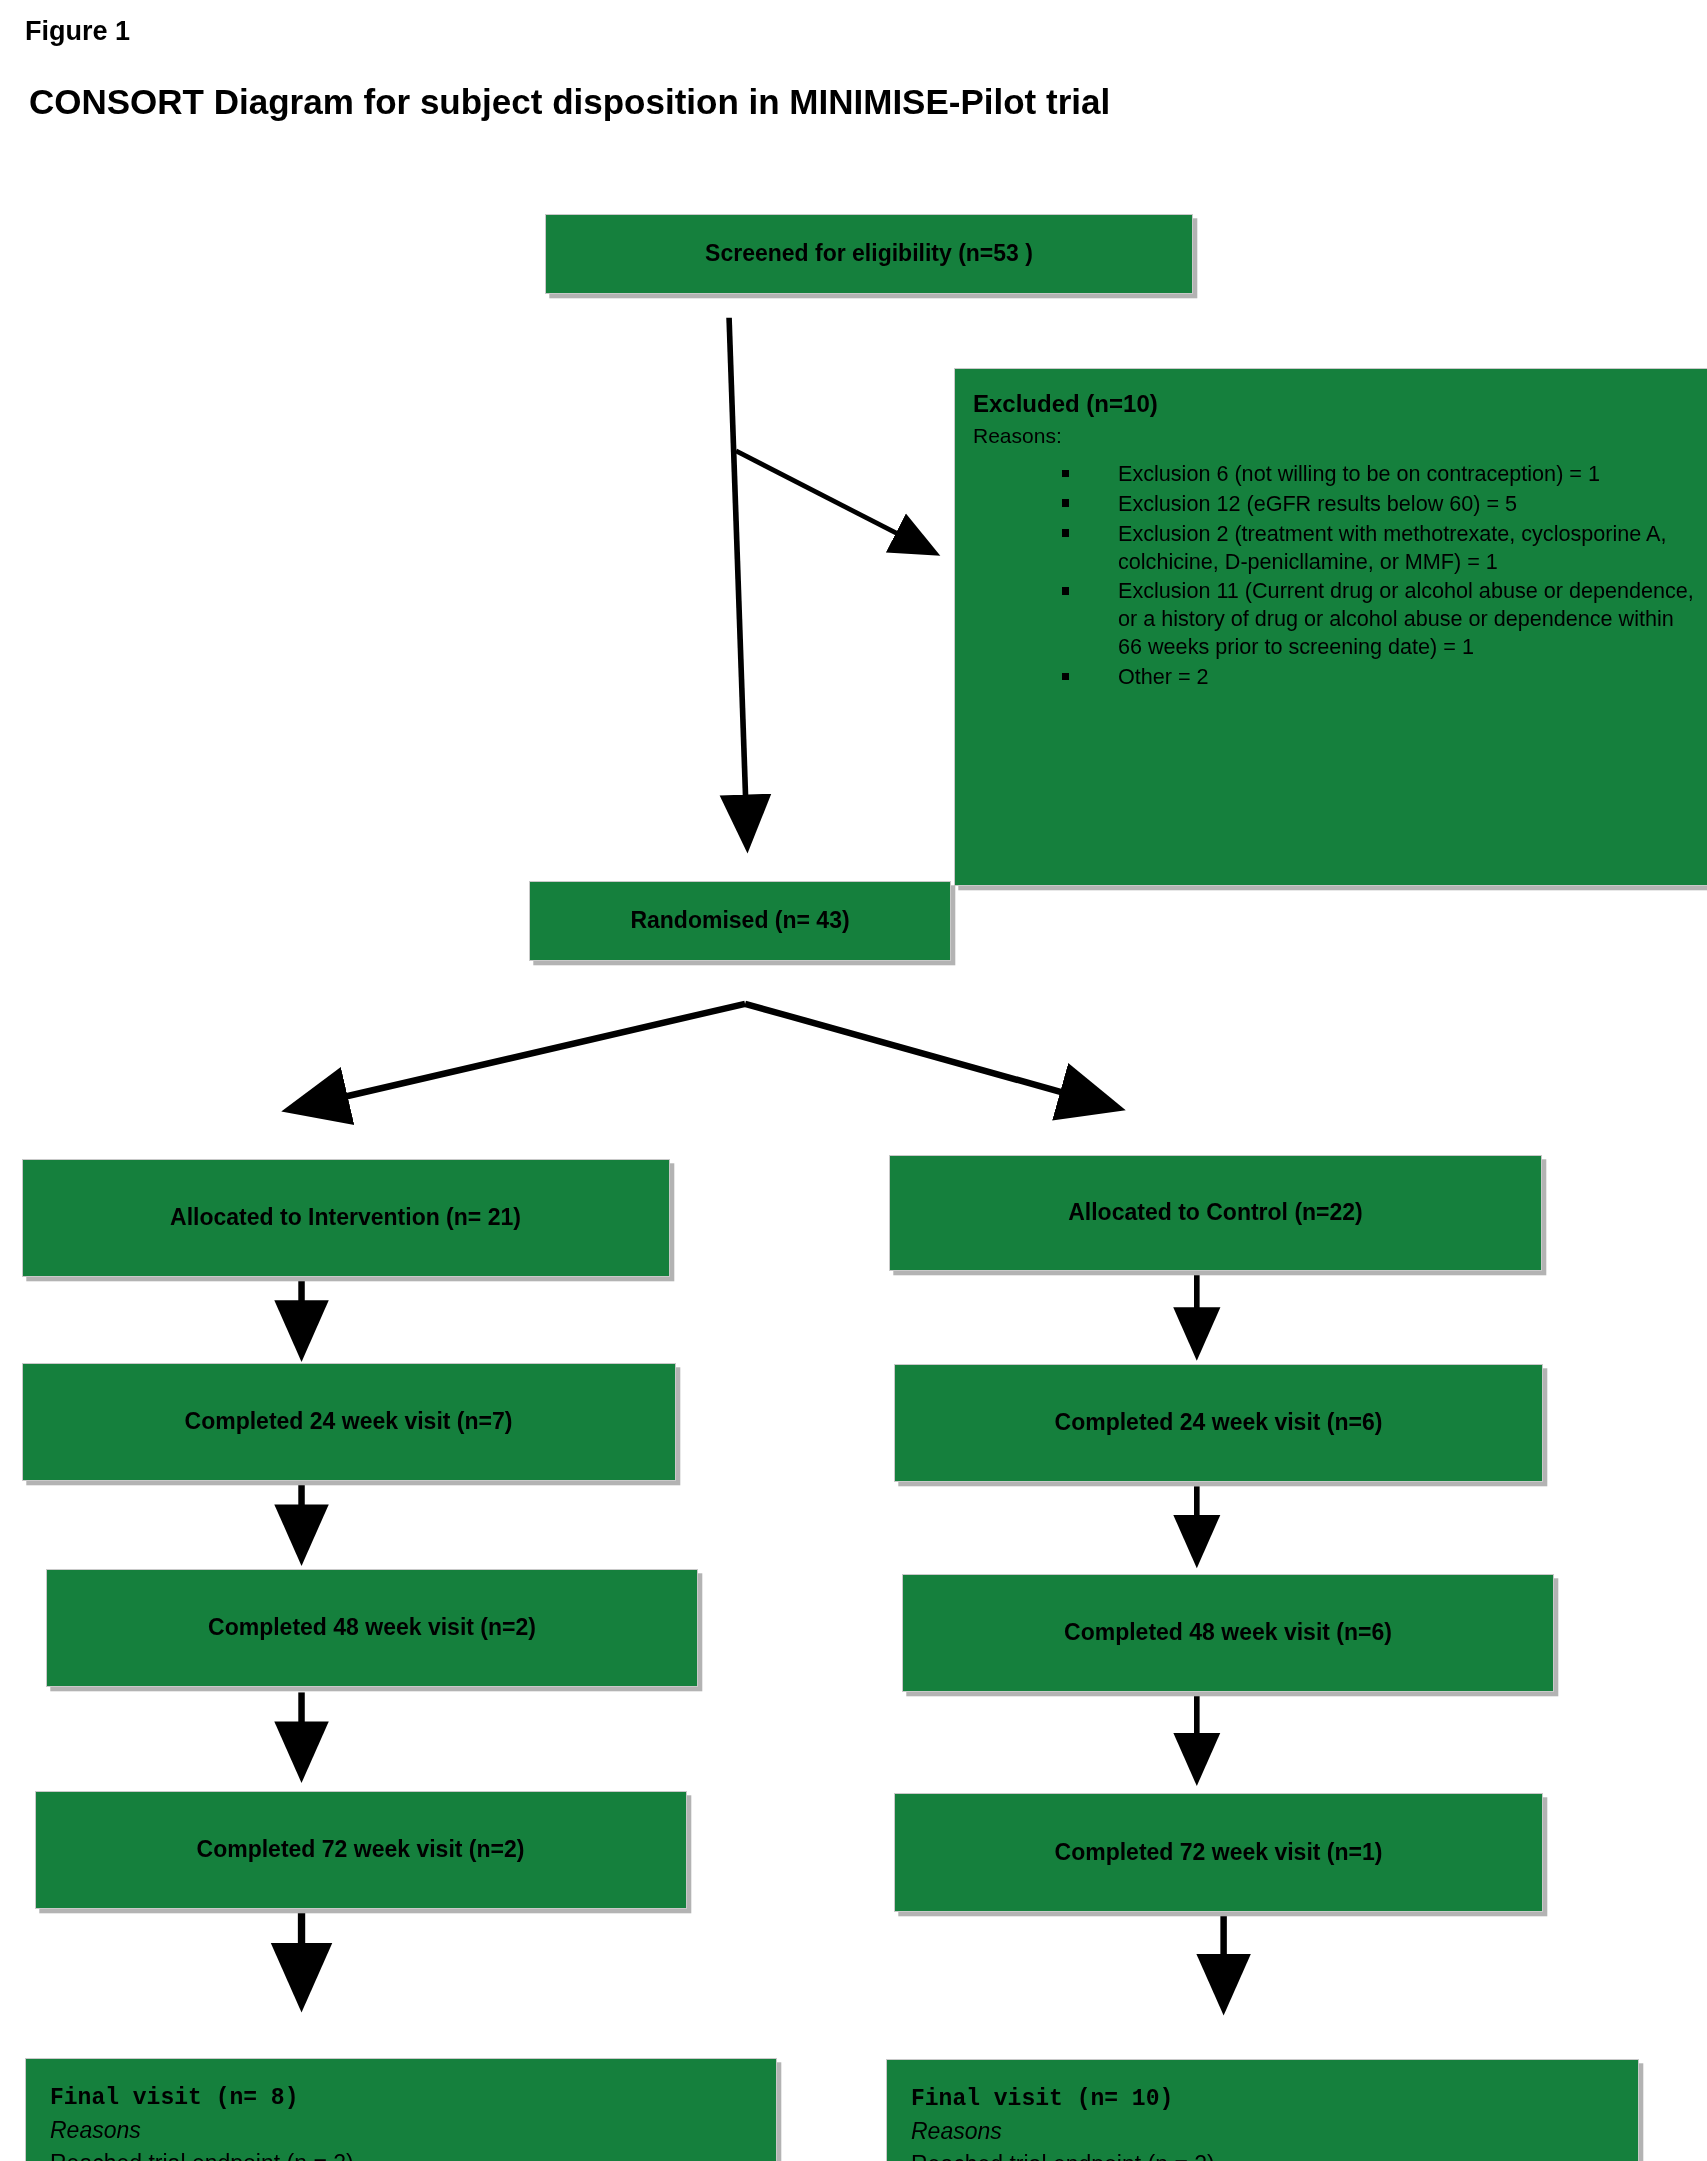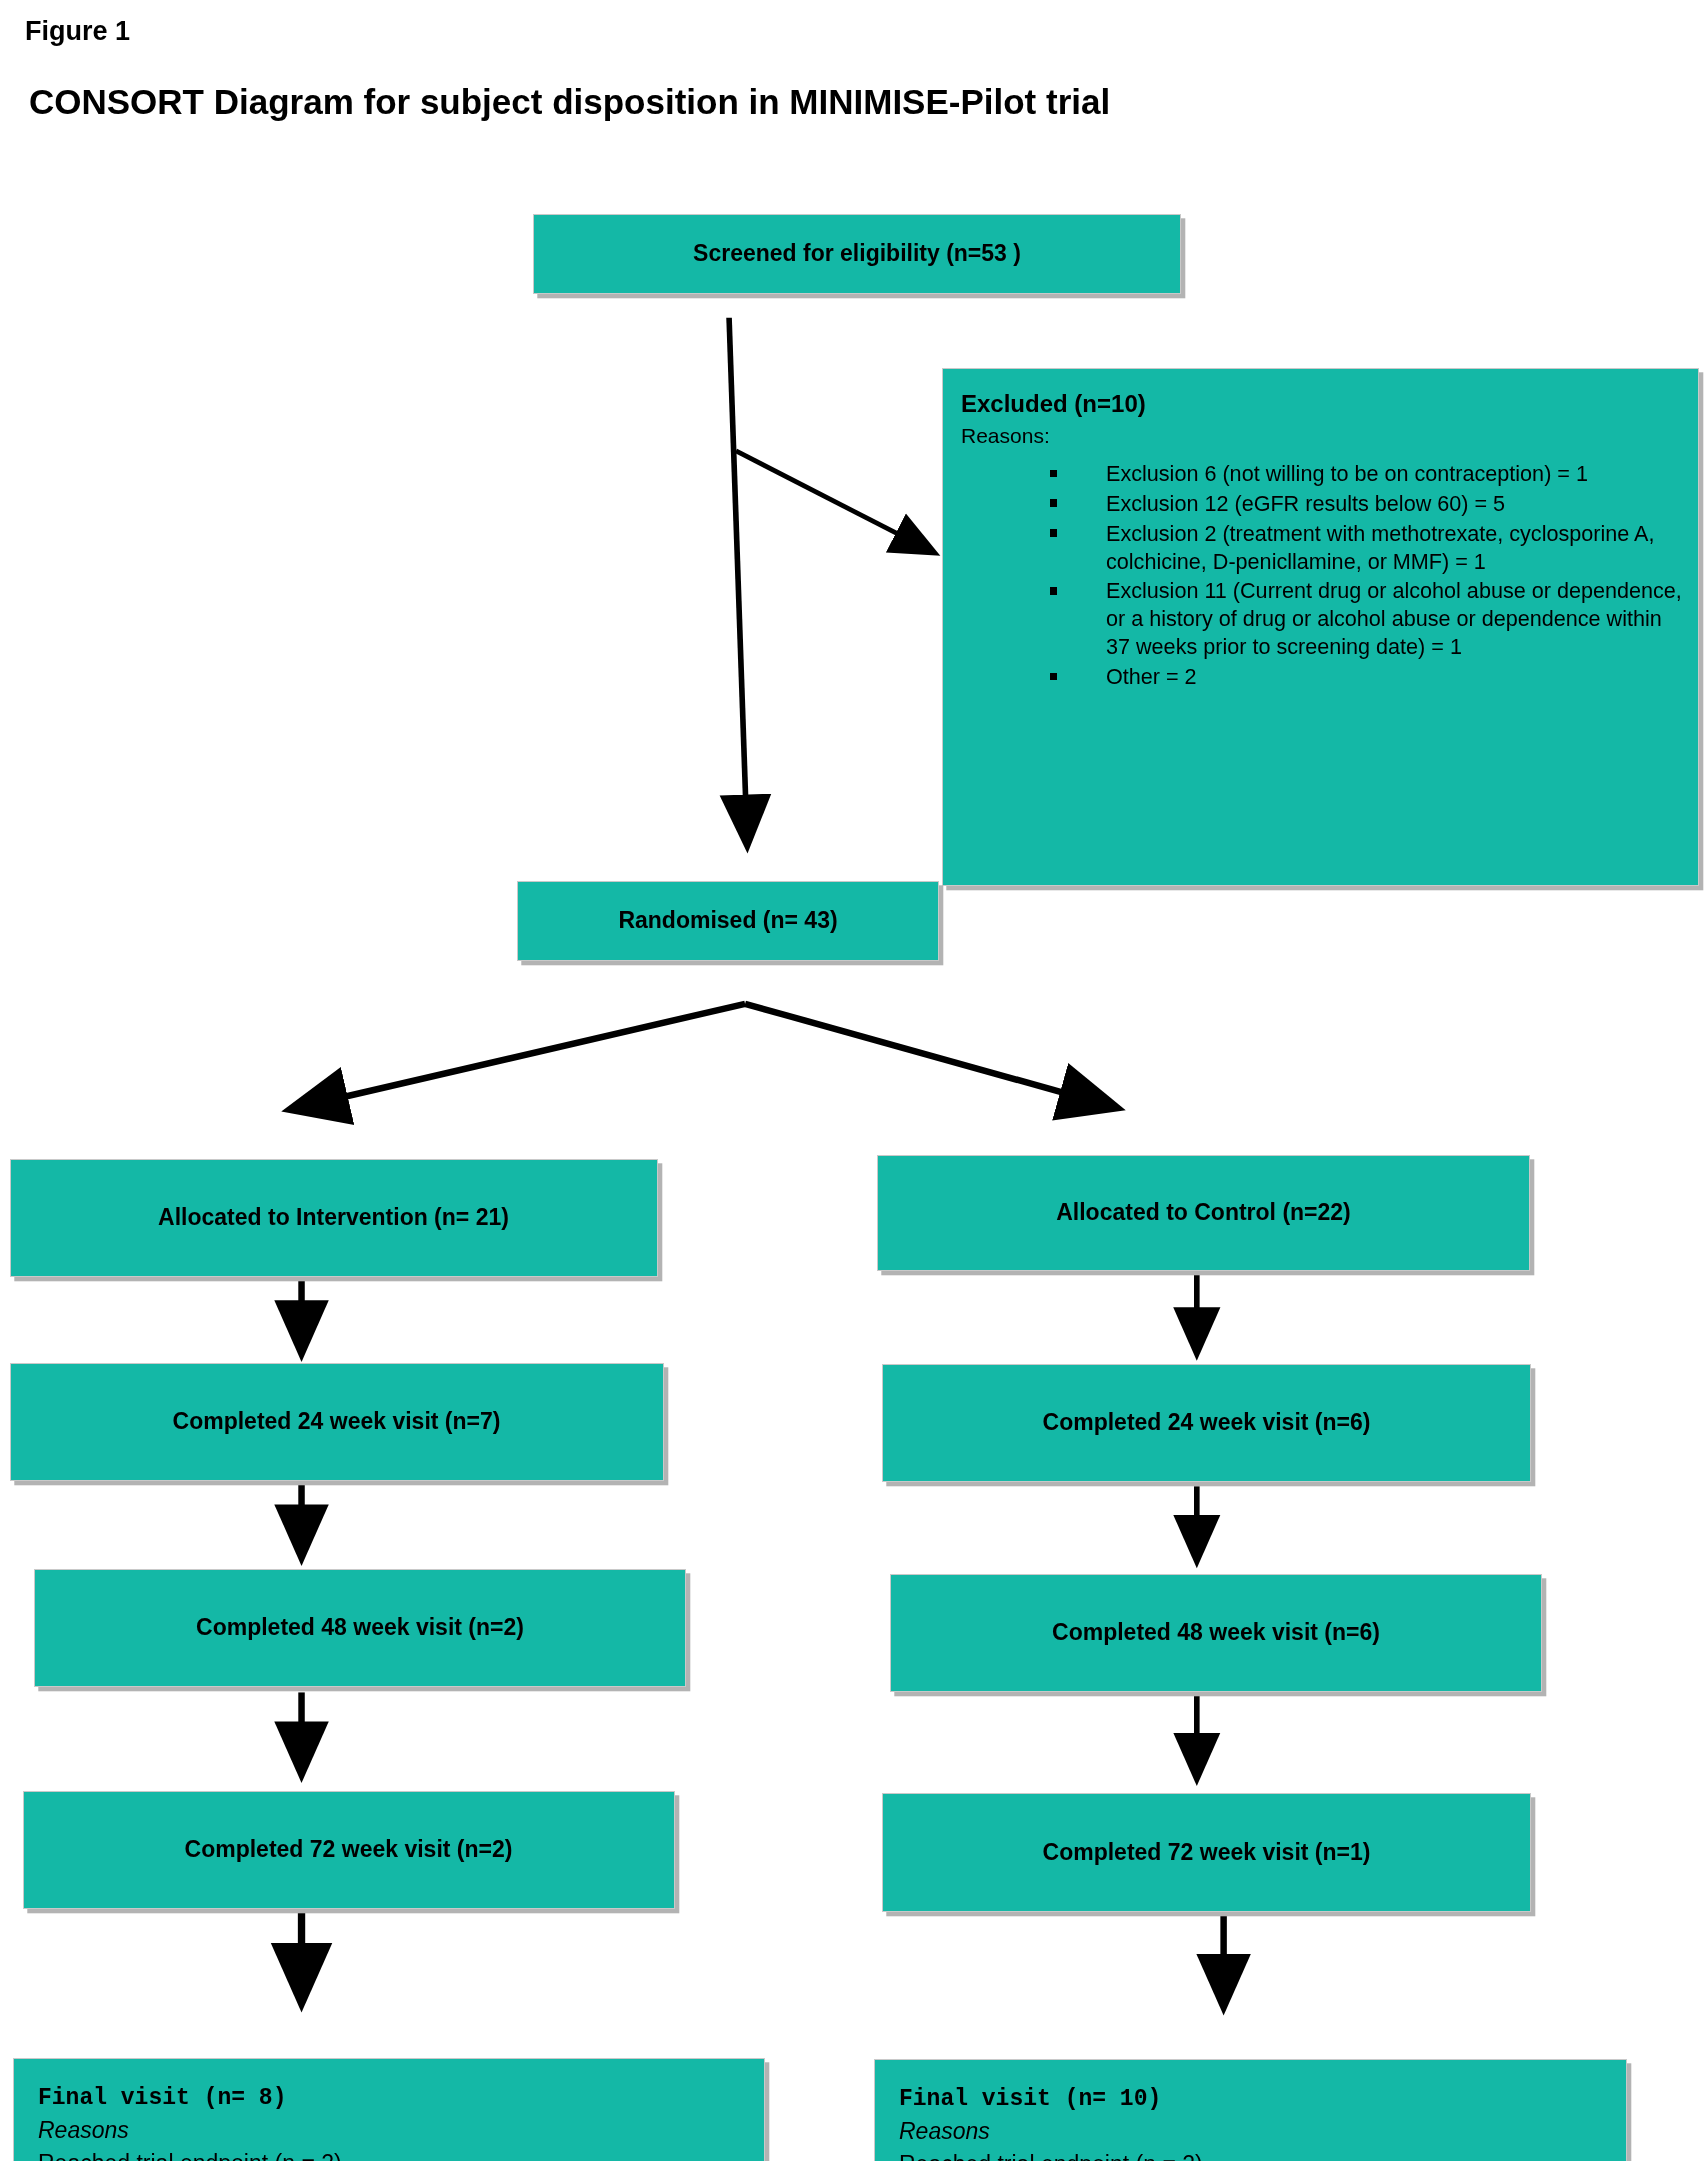--- a/index.html
+++ b/index.html
@@ -24,24 +24,25 @@
   .fig-title{
     position:absolute;
     left:29px; top:82px;
     font-size:35px;
     font-weight:bold;
   }
 
   
   .box{
     position:absolute;
-    background:#14b8a6;
+    background:#15803d;
     border:1.7px solid #c9c9c9;
     box-shadow:4.3px 4.3px 0 0 #b3b3b3;
     box-sizing:border-box;
+    margin-left:12px;
   }
   .box .ctr{
     position:absolute;
     left:0;right:0;top:50%;
     transform:translateY(-50%);
     text-align:center;
     font-weight:bold;
     font-size:23px;
     line-height:1.2;
     padding:0 8.6px;
@@ -131,21 +132,21 @@
     <div class="ctr">Screened for eligibility (n=53 )</div>
   </div>
 
   <div class="box" id="box-excluded">
     <div class="exc-head">Excluded (n=10)</div>
     <div class="exc-sub">Reasons:</div>
     <ul class="exc-list">
       <li><span class="sq"></span><span>Exclusion 6 (not willing to be on contraception) = 1</span></li>
       <li><span class="sq"></span><span>Exclusion 12 (eGFR results below 60) = 5</span></li>
       <li><span class="sq"></span><span>Exclusion 2 (treatment with methotrexate, cyclosporine A, colchicine, D-penicllamine, or MMF) = 1</span></li>
-      <li><span class="sq"></span><span>Exclusion 11 (Current drug or alcohol abuse or dependence, or a history of drug or alcohol abuse or dependence within 37 weeks prior to screening date) = 1</span></li>
+      <li><span class="sq"></span><span>Exclusion 11 (Current drug or alcohol abuse or dependence, or a history of drug or alcohol abuse or dependence within 66 weeks prior to screening date) = 1</span></li>
       <li><span class="sq"></span><span>Other = 2</span></li>
     </ul>
   </div>
 
   <div class="box" id="box-randomised" style="left:517px; top:881px; width:422px; height:80px;">
     <div class="ctr">Randomised (n= 43)</div>
   </div>
 
   <div class="box" style="left:9.5px; top:1159px; width:648px; height:118px;">
     <div class="ctr">Allocated to Intervention (n= 21)</div>

